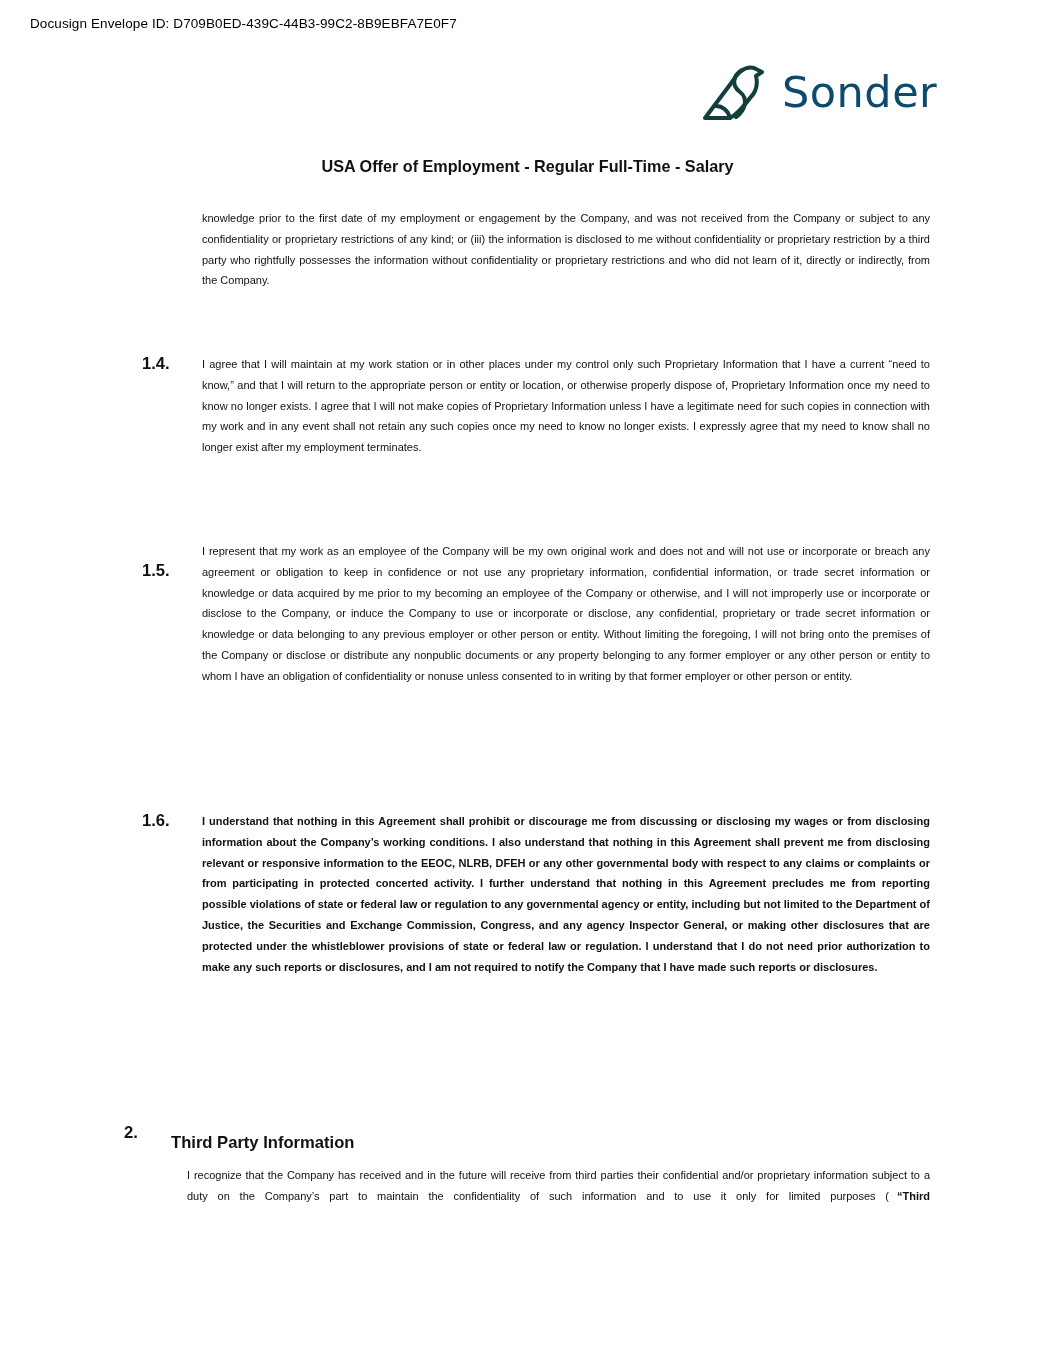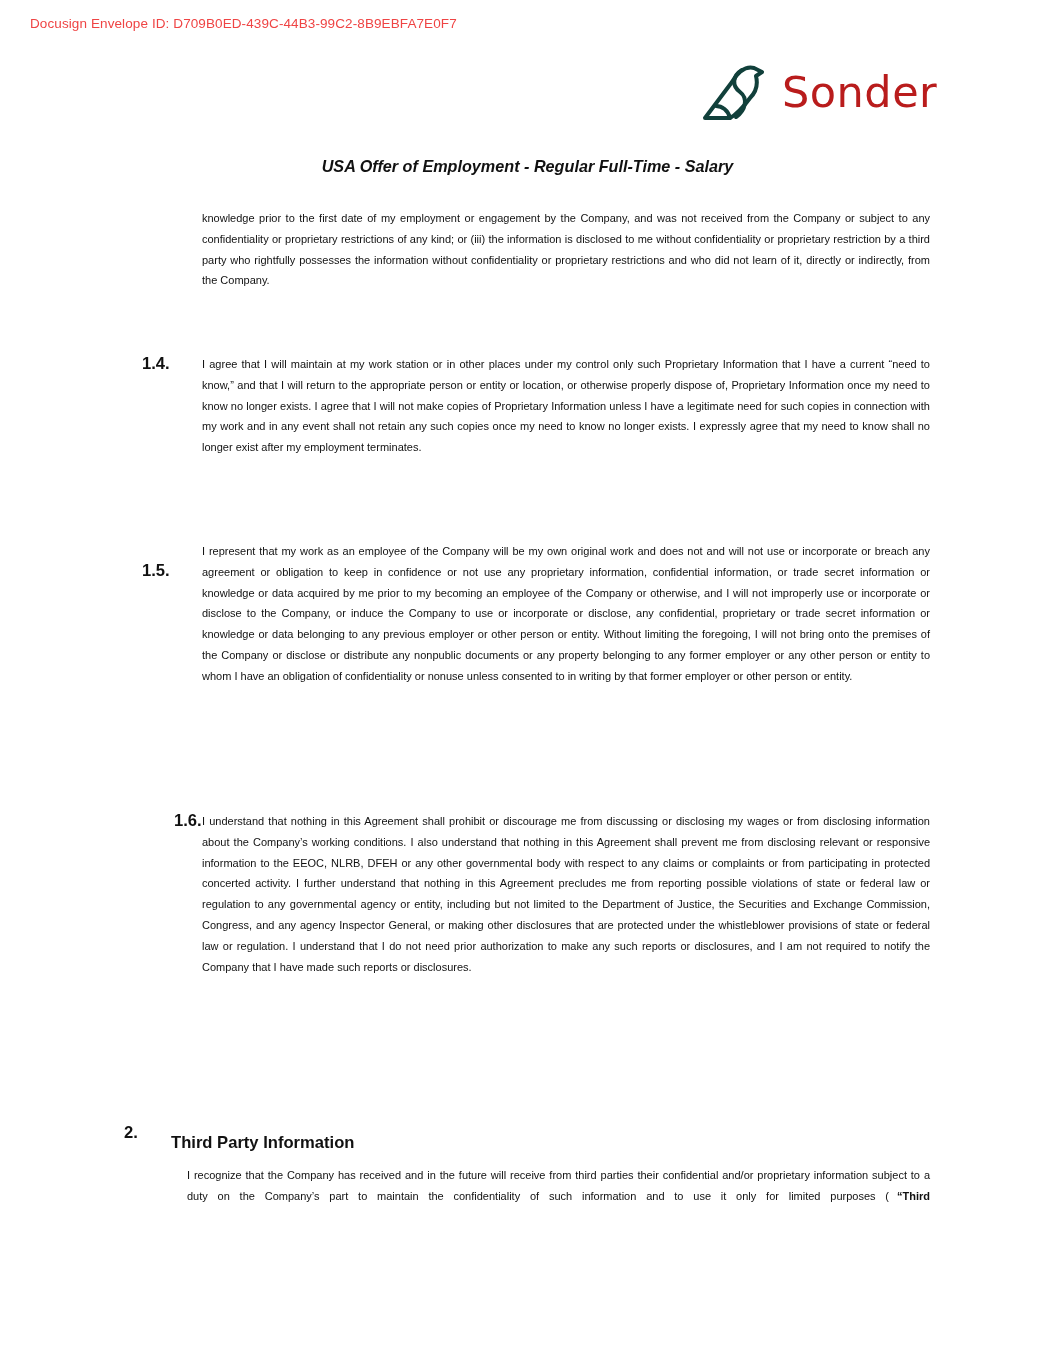--- a/index.html
+++ b/index.html
@@ -2,40 +2,40 @@
 <html><head>
   <meta charset="utf-8">
   <style>
     html, body { margin: 0; padding: 0; background: #ffffff; }
     body {
       width: 1055px; height: 1365px; position: relative; overflow: hidden;
       font-family: "Liberation Sans", sans-serif; color: #111;
     }
     .envelope {
       position: absolute; left: 30px; top: 16px;
-      font-size: 13.5px; color: #ef4444; letter-spacing: 0.1px;
+      font-size: 13.5px; color: #000000; letter-spacing: 0.1px;
     }
     .logo {
       position: absolute; left: 702px; top: 62px;
       display: flex; align-items: center;
     }
     .logo svg { width: 66px; height: 60px; }
     .logo-text {
-      font-size: 43px; color: #b91c1c; margin-left: 14px; letter-spacing: 0.5px;
+      font-size: 43px; color: #0c4a6e; margin-left: 14px; letter-spacing: 0.5px;
       font-family: "DejaVu Sans", sans-serif; font-weight: normal;
     }
     .doc-title {
       position: absolute; left: 0; width: 1055px; top: 157px; text-align: center;
-      font-weight: bold; font-size: 16.2px; font-style: italic;
+      font-weight: bold; font-size: 16.2px;
     }
     .para {
       position: absolute; font-size: 11px; line-height: 20.8px;
       text-align: justify; text-align-last: left;
     }
-    .para.bold { font-weight: normal; }
+    .para.bold { font-weight: bold; }
     .num {
       position: absolute; font-size: 16.6px; font-weight: bold; line-height: 20.8px;
     }
     .section-heading {
       position: absolute; font-size: 16.6px; font-weight: bold; line-height: 20.8px;
     }
     b.inline { font-weight: bold; margin-left: 8px; }
   </style>
 </head>
 <body>
@@ -54,19 +54,19 @@
 <div class="doc-title">USA Offer of Employment - Regular Full-Time - Salary</div>
 
 <div class="para" style="left:202px; top:208px; width:728px;">knowledge prior to the first date of my employment or engagement by the Company, and was not received from the Company or subject to any confidentiality or proprietary restrictions of any kind; or (iii) the information is disclosed to me without confidentiality or proprietary restriction by a third party who rightfully possesses the information without confidentiality or proprietary restrictions and who did not learn of it, directly or indirectly, from the Company.</div>
 
 <div class="num" style="left:142px; top:354px;text-align:center;">1.4.</div>
 <div class="para" style="left:202px; top:354px; width:728px;">I agree that I will maintain at my work station or in other places under my control only such Proprietary Information that I have a current “need to know,” and that I will return to the appropriate person or entity or location, or otherwise properly dispose of, Proprietary Information once my need to know no longer exists.  I agree that I will not make copies of Proprietary Information unless I have a legitimate need for such copies in connection with my work and in any event shall not retain any such copies once my need to know no longer exists.  I expressly agree that my need to know shall no longer exist after my employment terminates.</div>
 
 <div class="num" style="left:142px; top:541px;margin-top:20px;">1.5.</div>
 <div class="para" style="left:202px; top:541px; width:728px;">I represent that my work as an employee of the Company will be my own original work and does not and will not use or incorporate or breach any agreement or obligation to keep in confidence or not use any proprietary information, confidential information, or trade secret information or knowledge or data acquired by me prior to my becoming an employee of the Company or otherwise, and I will not improperly use or incorporate or disclose to the Company, or induce the Company to use or incorporate or disclose, any confidential, proprietary or trade secret information or knowledge or data belonging to any previous employer or other person or entity.  Without limiting the foregoing, I will not bring onto the premises of the Company or disclose or distribute any nonpublic documents or any property belonging to any former employer or any other person or entity to whom I have an obligation of confidentiality or nonuse unless consented to in writing by that former employer or other person or entity.</div>
 
-<div class="num" style="left:142px; top:811px;margin-left:32px;">1.6.</div>
+<div class="num" style="left:142px; top:811px;">1.6.</div>
 <div class="para bold" style="left:202px; top:811px; width:728px;">I understand that nothing in this Agreement shall prohibit or discourage me from discussing or disclosing my wages or from disclosing information about the Company’s working conditions.  I also understand that nothing in this Agreement shall prevent me from disclosing relevant or responsive information to the EEOC, NLRB, DFEH or any other governmental body with respect to any claims or complaints or from participating in protected concerted activity.  I further understand that nothing in this Agreement precludes me from reporting possible violations of state or federal law or regulation to any governmental agency or entity, including but not limited to the Department of Justice, the Securities and Exchange Commission, Congress, and any agency Inspector General, or making other disclosures that are protected under the whistleblower provisions of state or federal law or regulation.  I understand that I do not need prior authorization to make any such reports or disclosures, and I am not required to notify the Company that I have made such reports or disclosures.</div>
 
 <div class="section-heading" style="left:124px; top:1123px;">2.</div>
 <div class="section-heading" style="left:171px; top:1133px;">Third Party Information</div>
 
 <div class="para" style="left:187px; top:1165px; width:743px; text-align-last: justify;"><span>I recognize that the Company has received and in the future will receive from third parties their confidential and/or proprietary information subject to a duty on the Company’s part to maintain the confidentiality of such information and to use it only for limited purposes (</span><b class="inline">“Third</b></div>
 
 </body></html>

